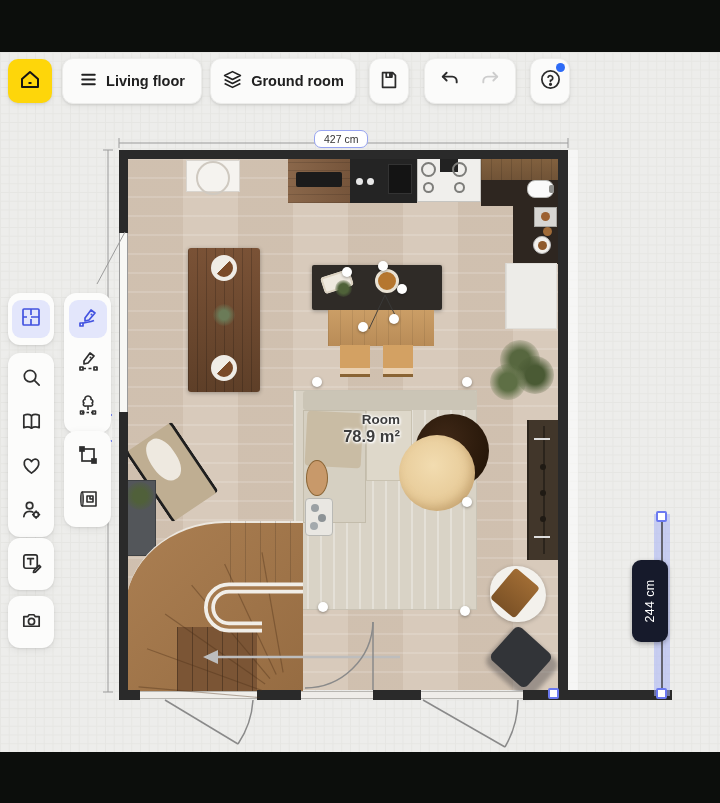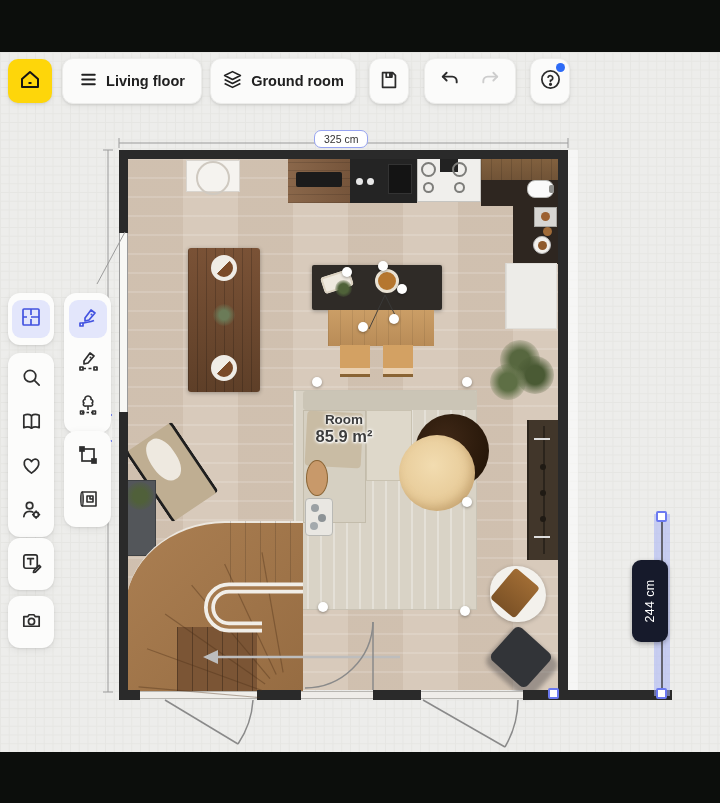--- a/index.html
+++ b/index.html
@@ -65,21 +65,21 @@
   .chair { position:absolute; background:#3e4034; border-radius:6px; border:2px solid #e9e9e4; }
   .svg-overlay { position:absolute; left:0; top:0; z-index:5; pointer-events:none; }
   
   .dim-pill {
     position:absolute; left:314px; top:78px; background:#fff; border:1px solid #96a3f1; border-radius:7px;
     padding:2px 9px; font-size:10.5px; color:#333; z-index:10;
   }
   .dim56 { position:absolute; left:90px; top:362px; width:22px; height:28px; border-top:2px solid #7b88f2; border-bottom:2px solid #7b88f2;
     background:rgba(244,244,242,.9); display:flex; align-items:center; justify-content:center; z-index:10; }
   .dim56 span { transform:rotate(-90deg); font-size:9px; color:#444; }
-  .room-tag { position:absolute; left:288px; top:360px; width:112px; text-align:center; z-index:8; color:#3d3d3d;
+  .room-tag { position:absolute; left:288px; top:360px; width:112px; text-align:right; z-index:8; color:#3d3d3d;
     text-shadow:0 0 2px #fff, 0 0 3px #fff, 0 0 4px #fff, 1px 1px 2px #fff; }
   .room-tag .l1 { font-size:13.5px; font-weight:700; }
   .room-tag .l2 { font-size:16.5px; font-weight:700; }
   .wall-badge { position:absolute; left:632px; top:508px; width:36px; height:82px; background:#161a2b; border-radius:9px;
     display:flex; align-items:center; justify-content:center; z-index:12; box-shadow:0 2px 5px rgba(0,0,0,.3); }
   .wall-badge span { transform:rotate(-90deg); color:#fff; font-size:12.5px; letter-spacing:.3px; white-space:nowrap; }
   .sel-band { position:absolute; left:654px; top:462px; width:16px; height:182px; background:rgba(167,178,245,.55); z-index:7; }
   .sel-line { position:absolute; left:661px; top:466px; width:2px; height:176px; background:#63636e; z-index:8; }
   .handle { position:absolute; width:11px; height:11px; background:#fff; border:2px solid #6b79f0; border-radius:2px; z-index:13; }
   .outer-strip { position:absolute; left:568px; top:98px; width:10px; height:540px; background:rgba(255,255,255,.5); z-index:2; }
@@ -437,27 +437,27 @@
   <div class="light-dot" style="left:378px;top:209px;"></div>
   <div class="light-dot" style="left:397px;top:232px;"></div>
   <div class="light-dot" style="left:389px;top:262px;"></div>
   <div class="light-dot" style="left:358px;top:270px;"></div>
   <div class="light-dot" style="left:312px;top:325px;"></div>
   <div class="light-dot" style="left:462px;top:325px;"></div>
   <div class="light-dot" style="left:462px;top:445px;"></div>
   <div class="light-dot" style="left:318px;top:550px;"></div>
   <div class="light-dot" style="left:460px;top:554px;"></div>
 
-  <div class="dim-pill"><span>325 cm</span></div>
+  <div class="dim-pill"><span>427 cm</span></div>
   <div class="dim56">
       <span>56</span>
     </div>
   <div class="room-tag">
     <div class="l1">Room</div>
-    <div class="l2">85.9 m²</div>
+    <div class="l2">78.9 m²</div>
   </div>
 
   <div class="sel-band"></div>
   <div class="sel-line"></div>
   <div class="wall-badge">
       <span>244 cm</span>
     </div>
   <div class="handle" style="left:656px;top:459px;"></div>
   <div class="handle" style="left:656px;top:636px;"></div>
   <div class="handle" style="left:548px;top:636px;"></div>

